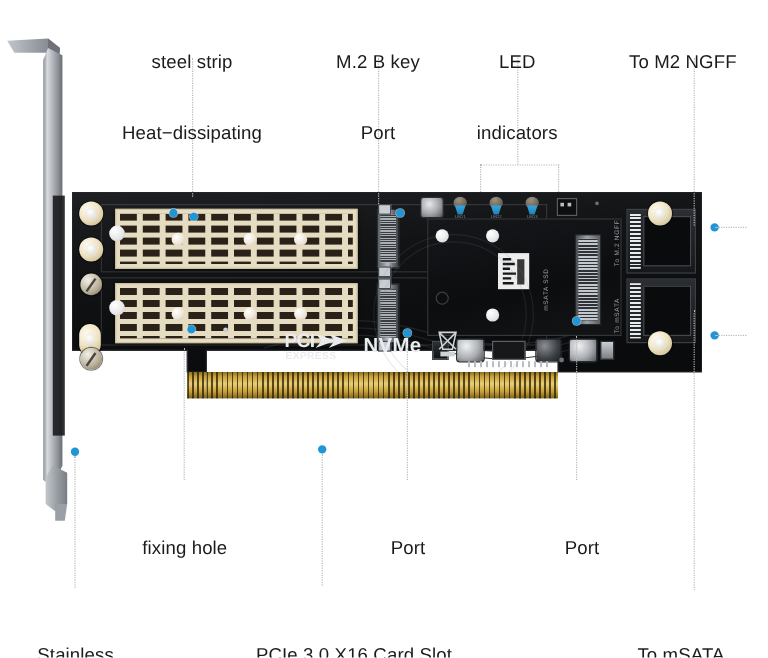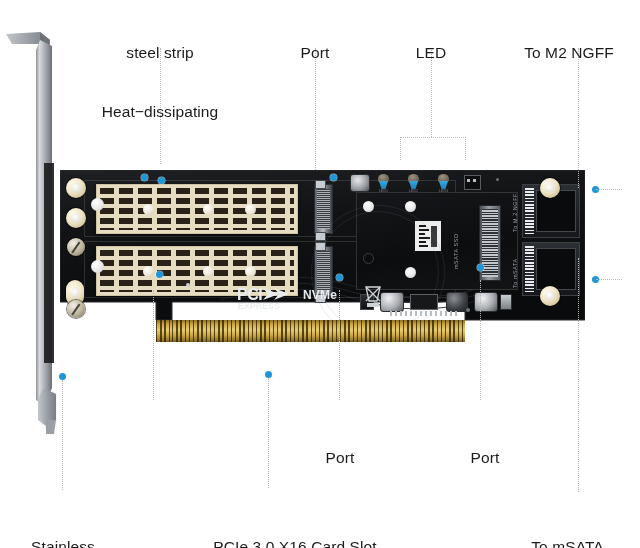--- a/index.html
+++ b/index.html
@@ -16,21 +16,21 @@
   .leader-h{position:absolute;border-top:1.4px dotted #b9b9b9;}
   .dot{position:absolute;width:7px;height:7px;border-radius:50%;
        background:#2196d6;box-shadow:0 0 0 .5px rgba(255,255,255,.6);}
 
   
   .bracket{position:absolute;border:1.4px dotted #b9b9b9;border-bottom:none;}
 
   
   #bezel{position:absolute;}
   
-  #pcb{position:absolute;left:60px;top:160px;width:525px;height:185px;margin-top:10px;}
+  #pcb{position:absolute;left:60px;top:160px;width:525px;height:185px;}
 
   
   .strip{position:absolute;background:#e6dcc2;
      border:1px solid #cfc3a4;box-shadow:0 1px 3px rgba(0,0,0,.65);}
   .strip .grid{position:absolute;left:3px;top:3px;right:3px;bottom:3px;
      background-image:
        repeating-linear-gradient(to right,transparent 0 14px,#e6dcc2 14px 19px),
        repeating-linear-gradient(to bottom,#2a2218 0 6px,#e6dcc2 6px 10px);
      background-size:19px 100%,100% 10px;}
   .strip .sh{position:absolute;width:11px;height:11px;border-radius:50%;
@@ -278,21 +278,21 @@
   <div style="position:absolute;left:177px;top:116px;">
     <span class="silk" style="position:relative;font-size:16px;font-weight:700;letter-spacing:-.5px;">PCI</span>
     <svg width="26" height="14" style="position:absolute;left:26px;top:2px;">
       <path d="M0 0 L16 6 L0 12 L5 6 Z" fill="#e9ecef"></path>
       <path d="M11 0 L26 6 L11 12 L16 6 Z" fill="#e9ecef"></path>
     </svg>
     <div class="silk" style="position:absolute;left:1px;top:15px;font-size:8.5px;
          font-weight:700;letter-spacing:.3px;">EXPRESS</div>
   </div>
 
-  <div class="silk" style="left:243px;top:118px;font-size:12px;font-weight:700;letter-spacing:.2px;">NVMe</div>
+  <div class="silk" style="left:243px;top:118px;font-size:17px;font-weight:700;letter-spacing:.2px;">NVMe</div>
 
   <svg width="22" height="26" style="position:absolute;left:302px;top:113px;">
     <g stroke="#cfd3d7" stroke-width="1.3" fill="none">
       <path d="M4 4 L18 18 M18 4 L4 18"></path>
       <path d="M4 4 L18 4 L15 18 L7 18 Z"></path>
     </g>
     <rect x="5" y="20" width="12" height="4" fill="#cfd3d7"></rect>
   </svg>
 
   <div style="position:absolute;left:126px;top:113px;width:4px;height:4px;border-radius:50%;background:#cdd1d5;"></div>
@@ -339,32 +339,35 @@
 
 <div class="dot" style="left:156px;top:271px;"></div>
 <div class="dot" style="left:158px;top:177px;"></div>
 
 <div class="label" style="left:40px;top:3px;width:240px;">
   <div>steel strip</div>
   <div>Heat−dissipating</div>
 </div>
 
 <div class="label" style="left:255px;top:3px;width:120px;">
+  <div>M.2 B key</div>
   <div>Port</div>
 </div>
 
 <div class="label" style="left:375px;top:3px;width:112px;">
   <div>LED</div>
+  <div>indicators</div>
 </div>
 
 <div class="label" style="left:498px;top:3px;width:142px;">
   <div>To M2 NGFF</div>
 </div>
 
 <div class="label" style="left:88px;top:408px;width:132px;">
+  <div>fixing hole</div>
 </div>
 
 <div class="label" style="left:280px;top:408px;width:120px;">
   <div>Port</div>
 </div>
 
 <div class="label" style="left:435px;top:408px;width:100px;">
   <div>Port</div>
 </div>
 

